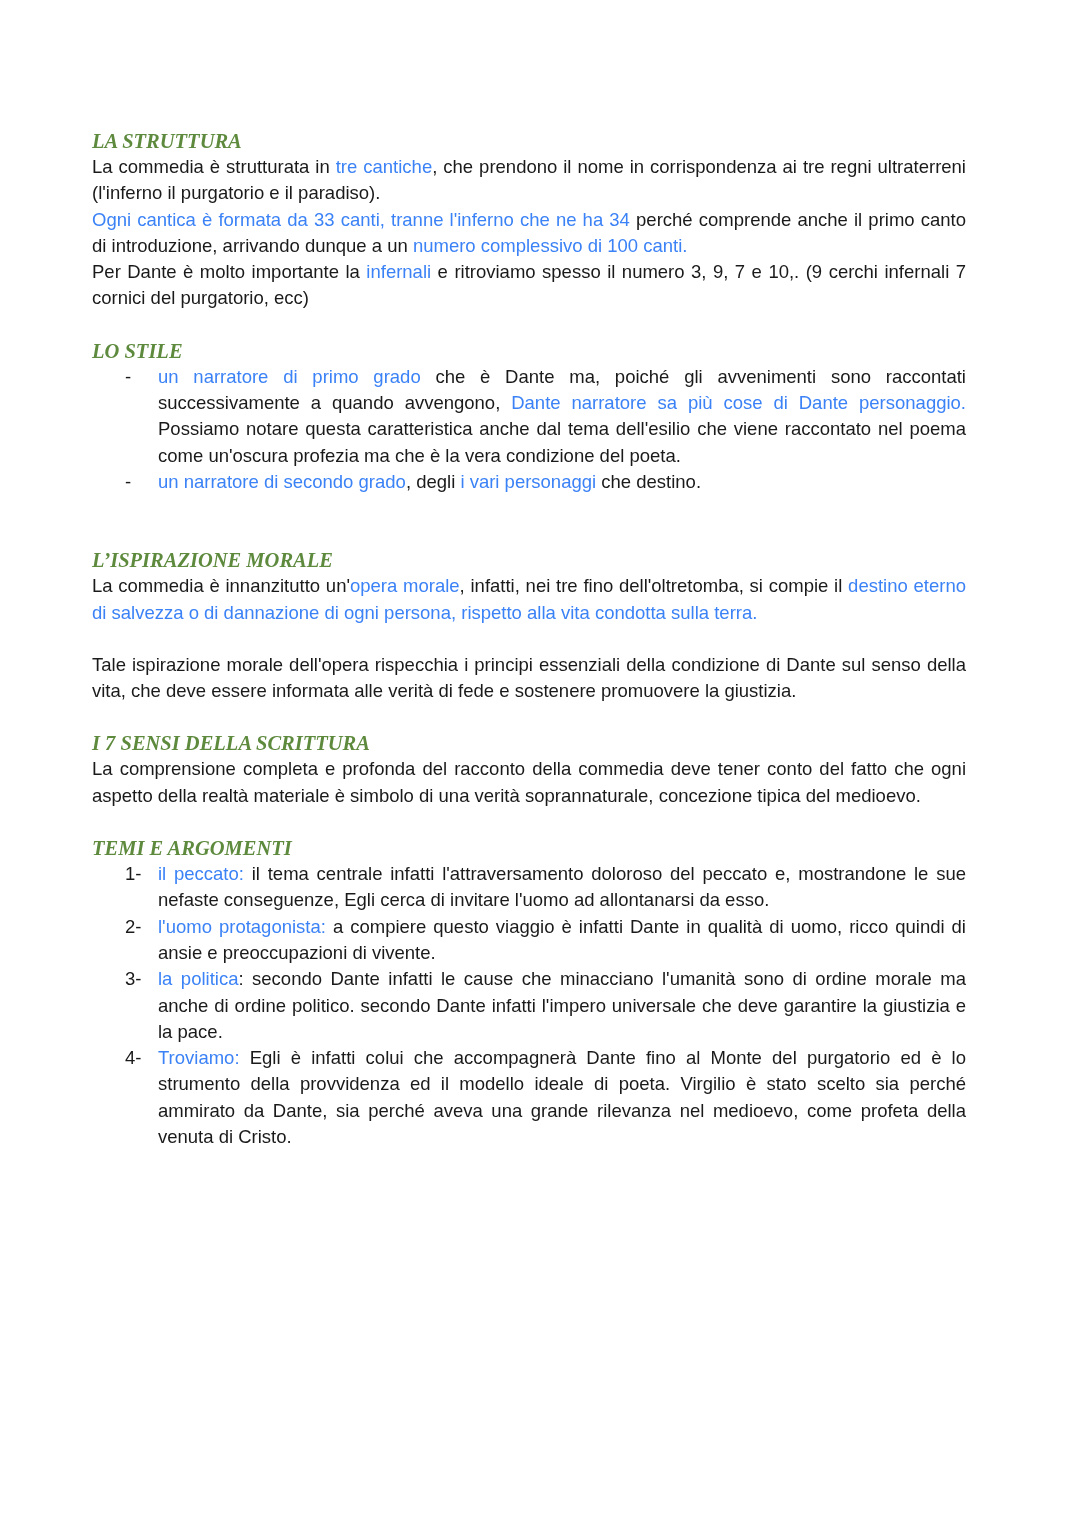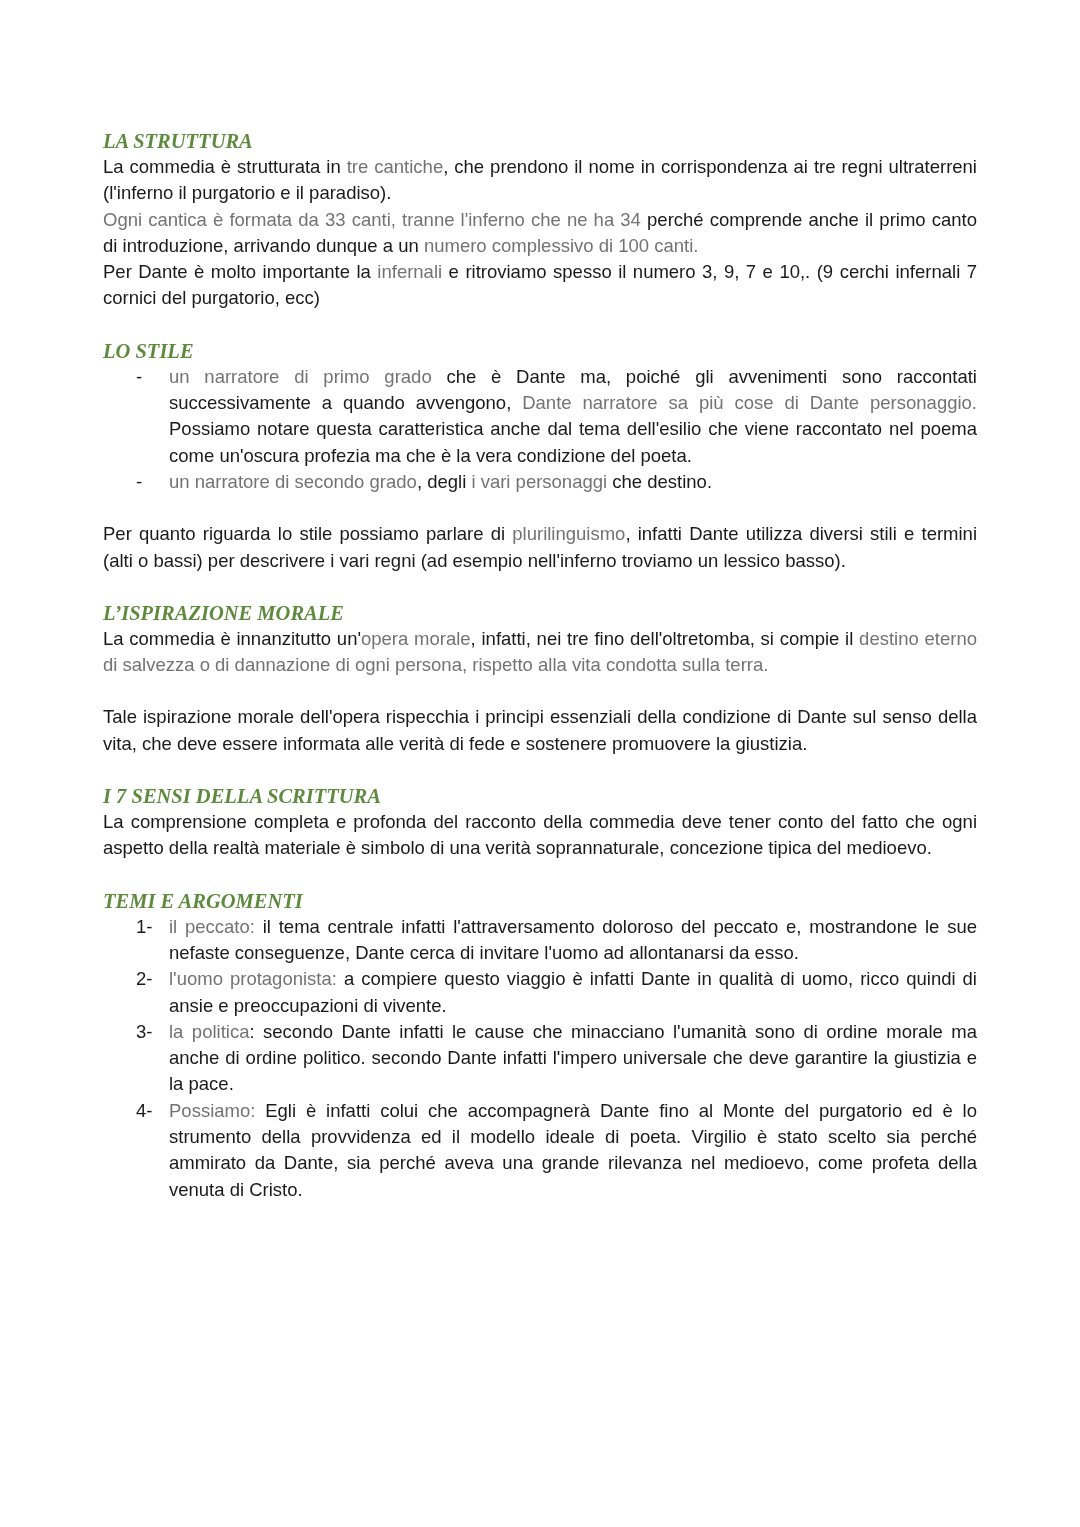--- a/index.html
+++ b/index.html
@@ -1,36 +1,36 @@
 <!DOCTYPE html>
 <html><head>
 <meta charset="utf-8">
 <style>
   html, body { margin: 0; padding: 0; background: #ffffff; }
   body { width: 1080px; height: 1527px; position: relative; overflow: hidden; }
   .page {
     position: absolute;
-    left: 103px;
+    left: 92px;
     top: 128px;
     width: 874px;
     font-family: "Liberation Sans", sans-serif;
     font-size: 18.5px;
     line-height: 26.3px;
     color: #1a1a1a;
   }
   .heading {
     font-family: "Liberation Serif", serif;
     font-style: italic;
     font-weight: bold;
     font-size: 20.5px;
     color: #5e8a3e;
     line-height: 26px;
     margin: 0;
   }
-  .g { color: #737373; }
+  .g { color: #3b82f6; }
   p { margin: 0; text-align: justify; }
   .gap { height: 26px; }
   .section { margin-bottom: 26px; }
   ul.dash { list-style: none; margin: 0; padding: 0; }
   ul.dash li { position: relative; padding-left: 66px; text-align: justify; }
   ul.dash li .marker { position: absolute; left: 33px; top: 0; }
   ol.num { list-style: none; margin: 0; padding: 0; }
   ol.num li { position: relative; padding-left: 66px; text-align: justify; }
   ol.num li .marker { position: absolute; left: 33px; top: 0; }
 </style>
@@ -50,38 +50,37 @@
     <h2 class="heading">LO STILE</h2>
     <ul class="dash">
       <li>
         <span class="marker">-</span><span class="g">un narratore di primo grado</span><span> che è Dante ma, poiché gli avvenimenti sono raccontati successivamente a quando avvengono, </span><span class="g">Dante narratore sa più cose di Dante personaggio.</span><span> Possiamo notare questa caratteristica anche dal tema dell'esilio che viene raccontato nel poema come un'oscura profezia ma che è la vera condizione del poeta.</span>
       </li>
       <li>
         <span class="marker">-</span><span class="g">un narratore di secondo grado</span><span>, degli </span><span class="g">i vari personaggi</span><span> che destino.</span>
       </li>
     </ul>
     <div class="gap"></div>
-    <p><span>Per quanto riguarda lo stile possiamo parlare di </span><span class="g">plurilinguismo</span><span>, infatti Dante utilizza diversi stili e termini (alti o bassi) per descrivere i vari regni (ad esempio nell'inferno troviamo un lessico basso).</span></p>
   </div>
 
   <div class="section">
     <h2 class="heading">L’ISPIRAZIONE MORALE</h2>
     <p><span>La commedia è innanzitutto un'</span><span class="g">opera morale</span><span>, infatti, nei tre fino dell'oltretomba, si compie il </span><span class="g">destino eterno di salvezza o di dannazione di ogni persona, rispetto alla vita condotta sulla terra.</span></p>
     <div class="gap"></div>
     <p>Tale ispirazione morale dell'opera rispecchia i principi essenziali della condizione di Dante sul senso della vita, che deve essere informata alle verità di fede e sostenere promuovere la giustizia.</p>
   </div>
 
   <div class="section">
     <h2 class="heading">I 7 SENSI DELLA SCRITTURA</h2>
     <p>La comprensione completa e profonda del racconto della commedia deve tener conto del fatto che ogni aspetto della realtà materiale è simbolo di una verità soprannaturale, concezione tipica del medioevo.</p>
   </div>
 
   <div class="section">
     <h2 class="heading">TEMI E ARGOMENTI</h2>
     <ol class="num">
-      <li><span class="marker">1-</span><span class="g">il peccato:</span><span> il tema centrale infatti l'attraversamento doloroso del peccato e, mostrandone le sue nefaste conseguenze, Dante cerca di invitare l'uomo ad allontanarsi da esso.</span></li>
+      <li><span class="marker">1-</span><span class="g">il peccato:</span><span> il tema centrale infatti l'attraversamento doloroso del peccato e, mostrandone le sue nefaste conseguenze, Egli cerca di invitare l'uomo ad allontanarsi da esso.</span></li>
       <li><span class="marker">2-</span><span class="g">l'uomo protagonista:</span><span> a compiere questo viaggio è infatti Dante in qualità di uomo, ricco quindi di ansie e preoccupazioni di vivente.</span></li>
       <li><span class="marker">3-</span><span class="g">la politica</span><span>: secondo Dante infatti le cause che minacciano l'umanità sono di ordine morale ma anche di ordine politico. secondo Dante infatti l'impero universale che deve garantire la giustizia e la pace.</span></li>
-      <li><span class="marker">4-</span><span class="g">Possiamo:</span><span> Egli è infatti colui che accompagnerà Dante fino al Monte del purgatorio ed è lo strumento della provvidenza ed il modello ideale di poeta. Virgilio è stato scelto sia perché ammirato da Dante, sia perché aveva una grande rilevanza nel medioevo, come profeta della venuta di Cristo.</span></li>
+      <li><span class="marker">4-</span><span class="g">Troviamo:</span><span> Egli è infatti colui che accompagnerà Dante fino al Monte del purgatorio ed è lo strumento della provvidenza ed il modello ideale di poeta. Virgilio è stato scelto sia perché ammirato da Dante, sia perché aveva una grande rilevanza nel medioevo, come profeta della venuta di Cristo.</span></li>
     </ol>
   </div>
 
 </div>
 
 </body></html>

